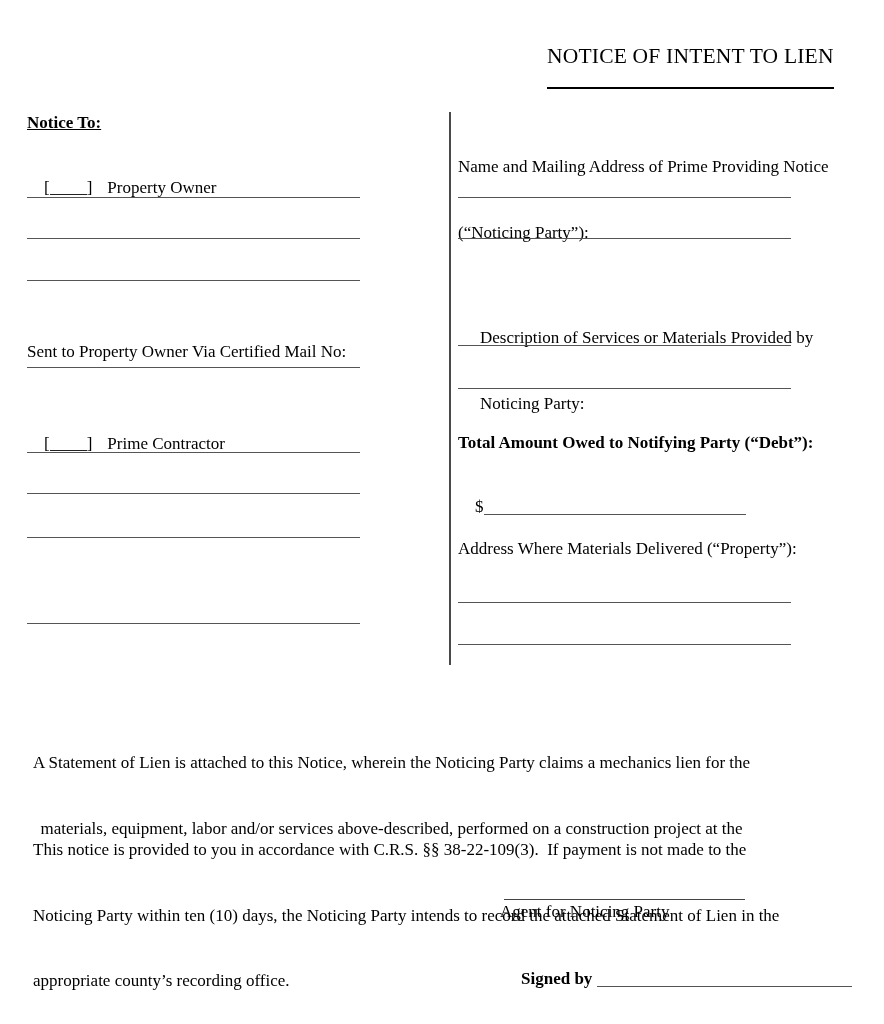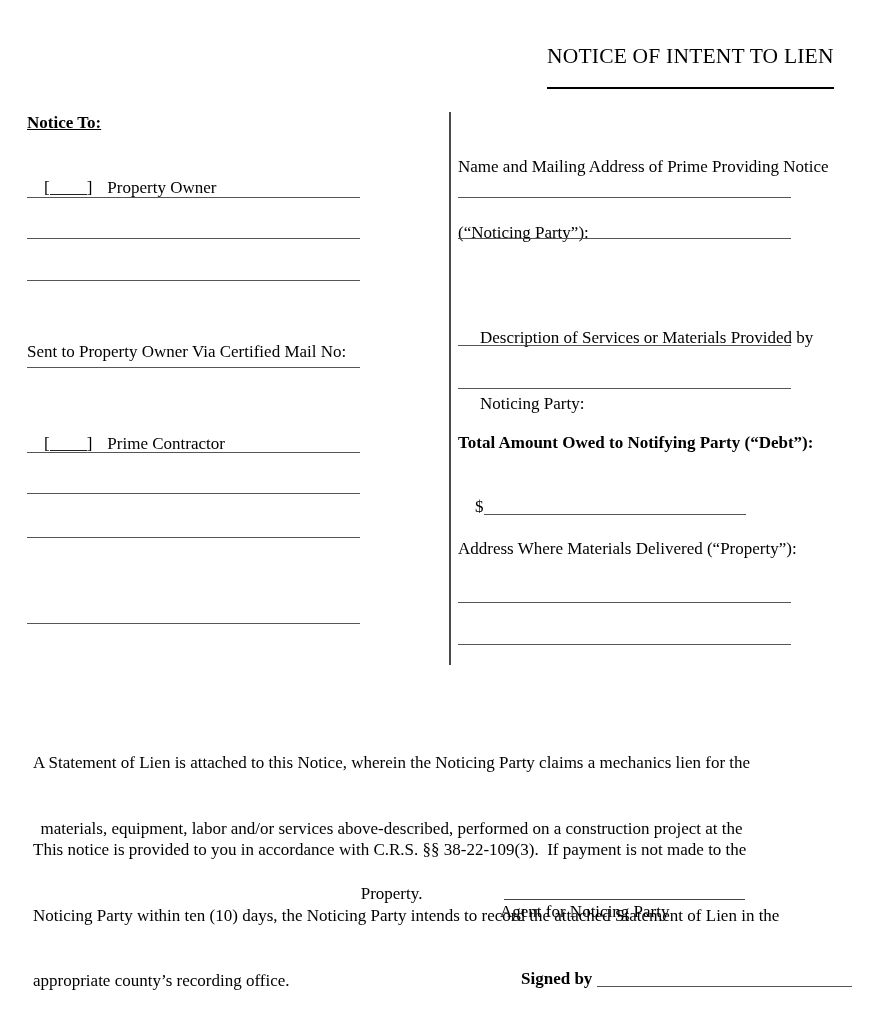--- a/index.html
+++ b/index.html
@@ -115,21 +115,20 @@
   </div>
 
   <div class="abs" style="left:458px; top:538px;">Address Where Materials Delivered (“Property”):</div>
 
   <div class="rule" style="left:458px; top:602px; width:333px;"></div>
   <div class="rule" style="left:458px; top:644px; width:333px;"></div>
 
   <div class="abs para" style="left:33px; top:708px;text-align:center;">
     <div>A Statement of Lien is attached to this Notice, wherein the Noticing Party claims a mechanics lien for the</div>
     <div>materials, equipment, labor and/or services above-described, performed on a construction project at the</div>
-    <div>Property.</div>
   </div>
 
   <div class="abs para" style="left:33px; top:795px;">
     <div>This notice is provided to you in accordance with C.R.S. §§ 38-22-109(3).  If payment is not made to the</div>
     <div>Noticing Party within ten (10) days, the Noticing Party intends to record the attached Statement of Lien in the</div>
     <div>appropriate county’s recording office.</div>
   </div>
 
   <div class="rule" style="left:504px; top:899px; width:241px; border-top-color:#444;"></div>
   <div class="abs" style="left:500px; top:901px;">Agent for Noticing Party</div>

